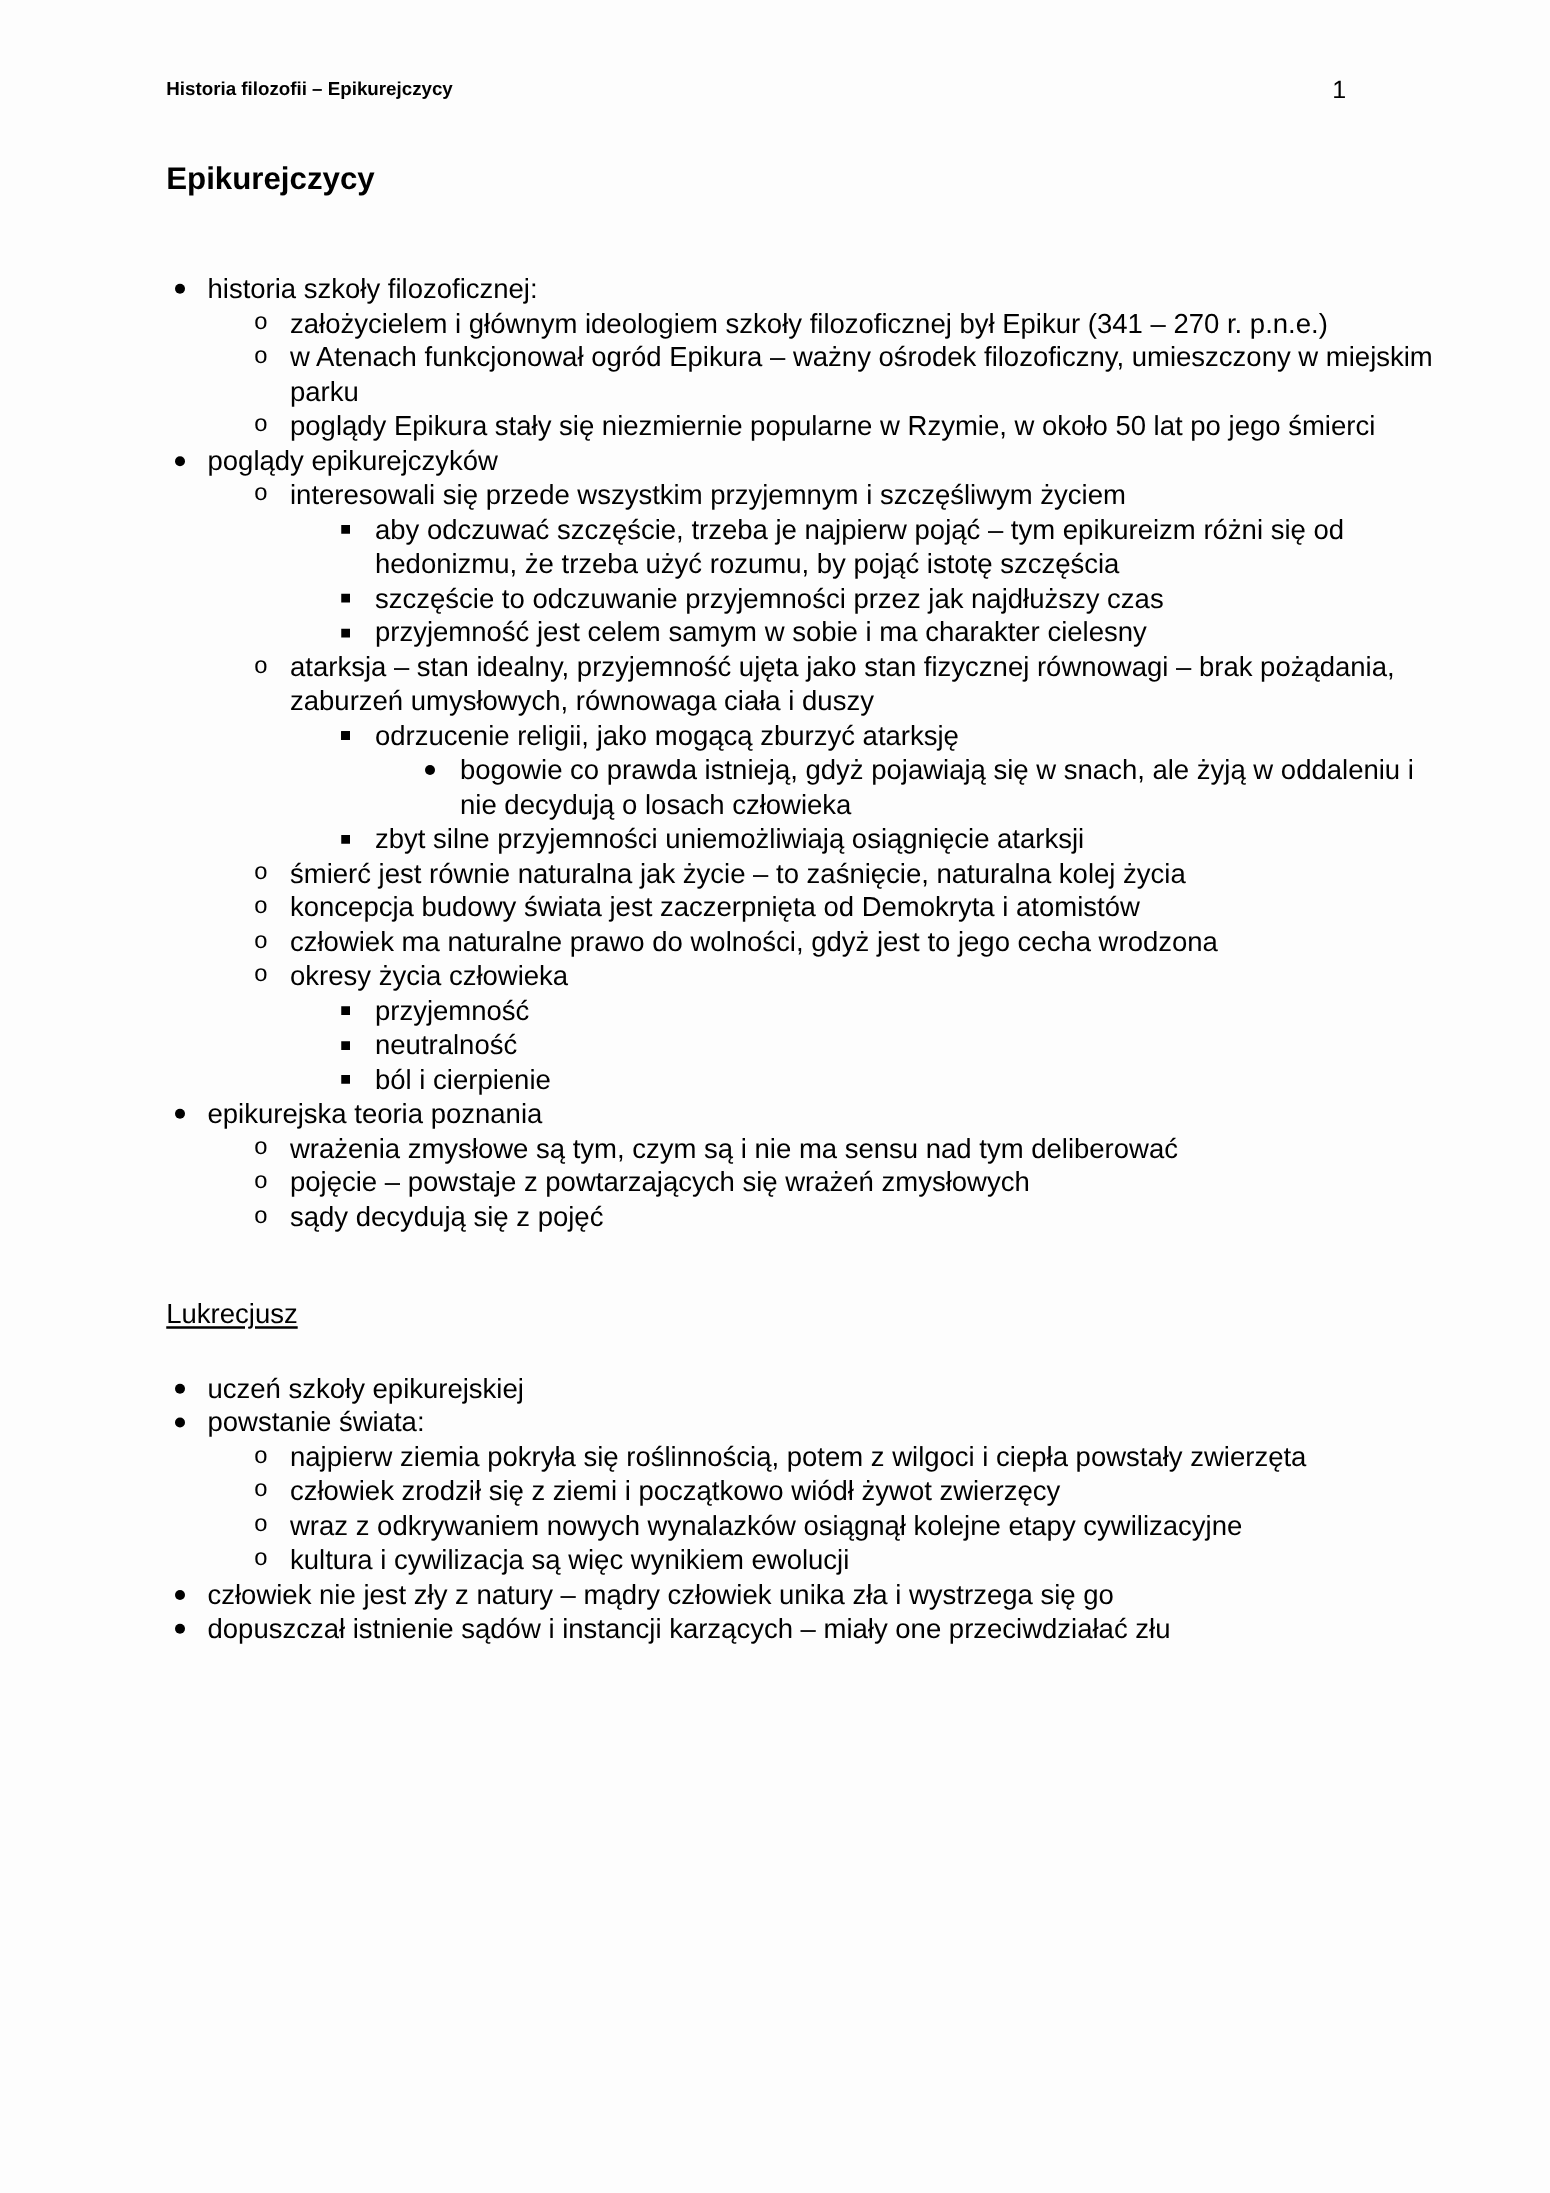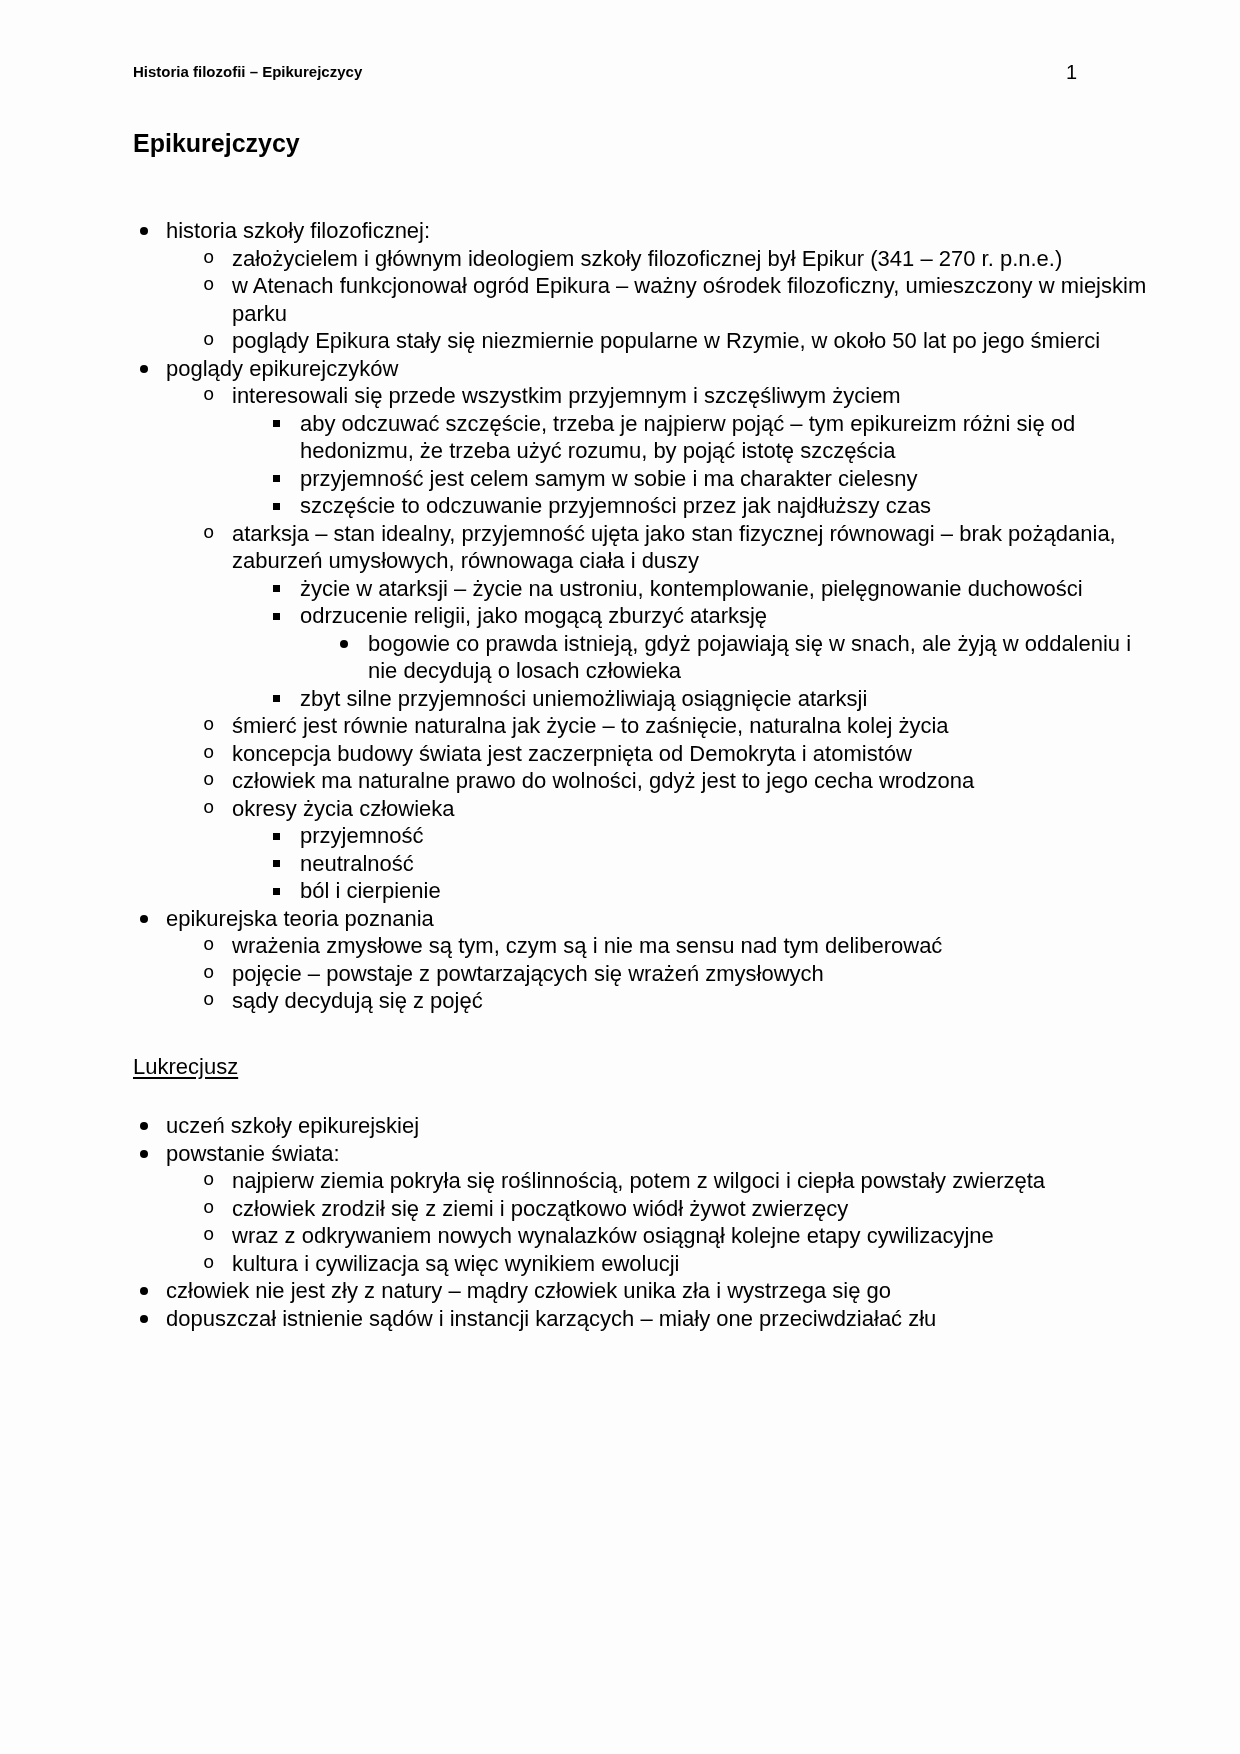--- a/index.html
+++ b/index.html
@@ -59,21 +59,21 @@
     font-family: "Liberation Mono", "DejaVu Sans Mono", monospace;
     font-size: 19px; line-height: 27.5px;
   }
   .mk-square {
     width: 7px; height: 7px;
     background: #000;
     top: 10.5px;
   }
 
   .section-heading {
-    margin-top: 38px;
+    margin-top: 50px;
     font-size: 22px;
     line-height: 27.5px;
     text-decoration: underline;
     text-underline-offset: 3px;
   }
 </style>
 </head>
 <body>
 
 <div class="page">
@@ -109,33 +109,32 @@
     <div class="li l2">
         <span class="mk mk-o">o</span>
         <span class="tx">interesowali się przede wszystkim przyjemnym i szczęśliwym życiem</span>
       </div>
     <div class="li l3">
         <span class="mk mk-square"></span>
         <span class="tx">aby odczuwać szczęście, trzeba je najpierw pojąć – tym epikureizm różni się od hedonizmu, że trzeba użyć rozumu, by pojąć istotę szczęścia</span>
       </div>
     <div class="li l3">
         <span class="mk mk-square"></span>
+        <span class="tx">szczęście to odczuwanie przyjemności przez jak najdłuższy czas</span>
+      </div>
+    <div class="li l3">
+        <span class="mk mk-square"></span>
         <span class="tx">przyjemność jest celem samym w sobie i ma charakter cielesny</span>
       </div>
-    <div class="li l3">
-        <span class="mk mk-square"></span>
-        <span class="tx">szczęście to odczuwanie przyjemności przez jak najdłuższy czas</span>
-      </div>
     <div class="li l2">
         <span class="mk mk-o">o</span>
         <span class="tx">atarksja – stan idealny, przyjemność ujęta jako stan fizycznej równowagi – brak pożądania, zaburzeń umysłowych, równowaga ciała i duszy</span>
       </div>
     <div class="li l3">
         <span class="mk mk-square"></span>
-        <span class="tx">życie w atarksji – życie na ustroniu, kontemplowanie, pielęgnowanie duchowości</span>
       </div>
     <div class="li l3">
         <span class="mk mk-square"></span>
       </div>
     <div class="li l3">
         <span class="mk mk-square"></span>
         <span class="tx">odrzucenie religii, jako mogącą zburzyć atarksję</span>
       </div>
     <div class="li l4">
         <span class="mk mk-disc"></span>

